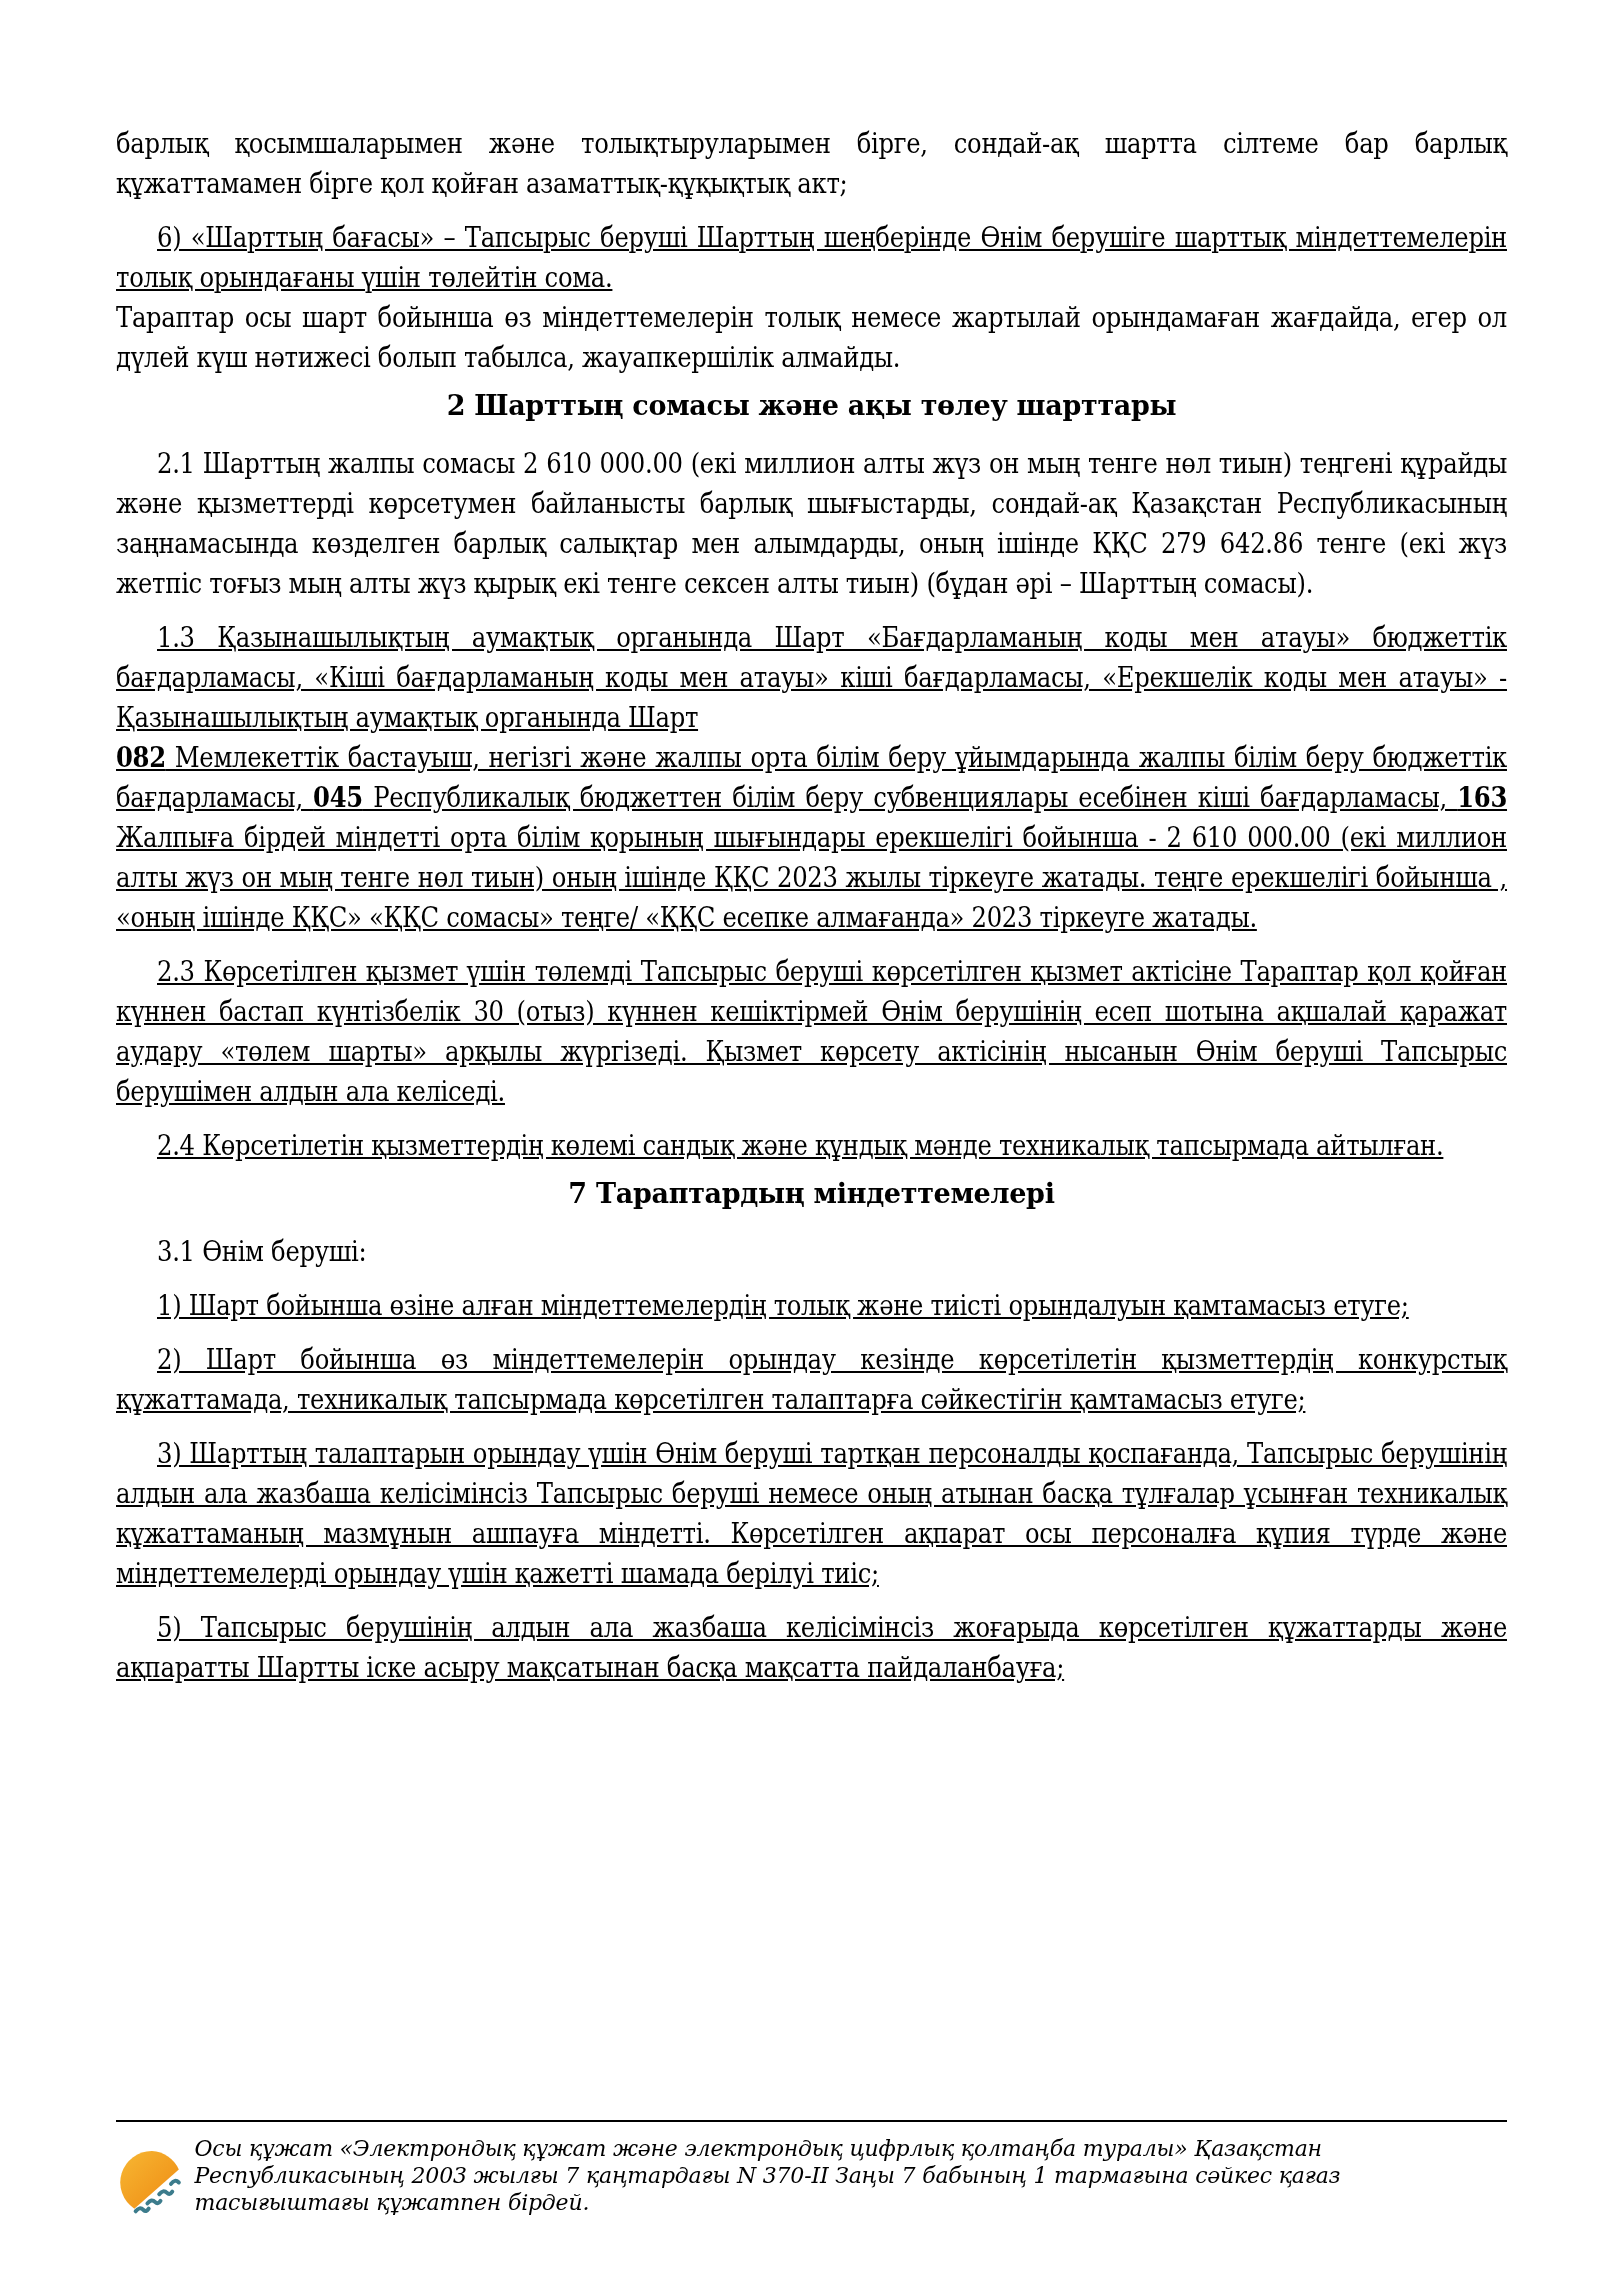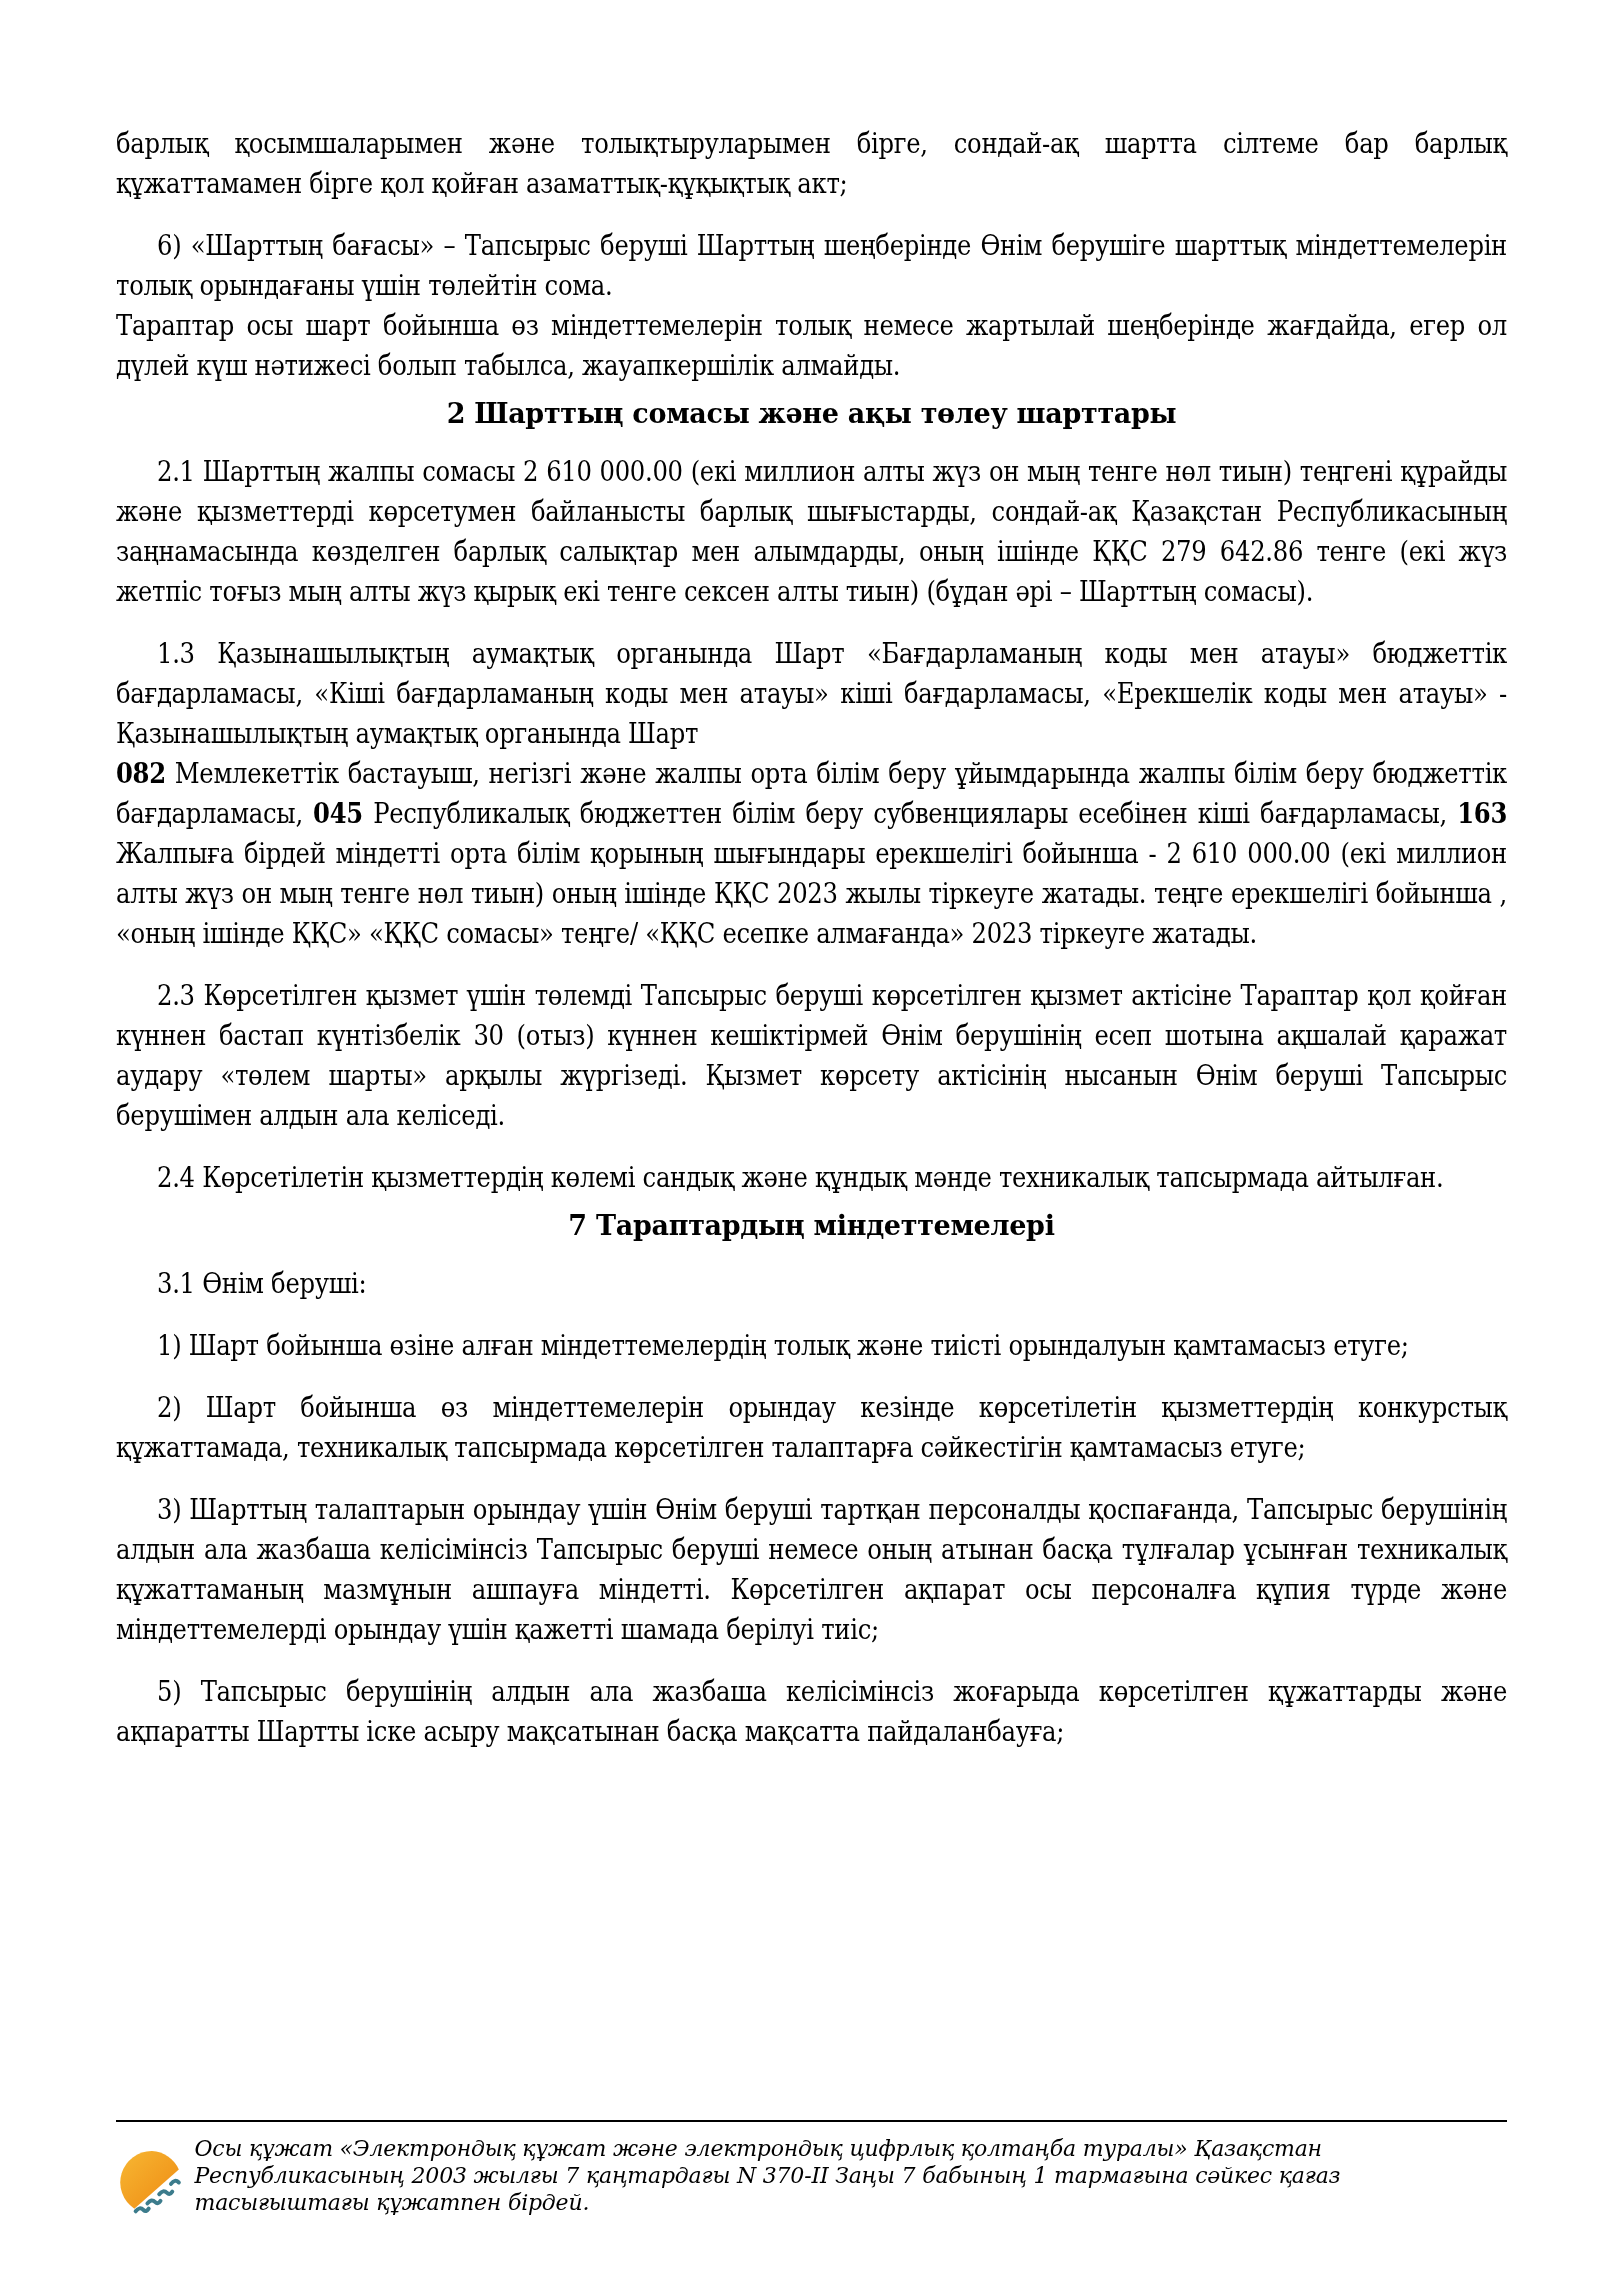--- a/index.html
+++ b/index.html
@@ -24,21 +24,21 @@
   .p {
     font-size: 27px;
     line-height: 40px;
     margin: 0;
     text-align: justify;
     text-align-last: left;
     font-stretch: condensed;
     letter-spacing: -0.3px;
   }
   .indent { text-indent: 41px; }
-  .gap { margin-top: 22px; }
+  .gap { margin-top: 14px; text-decoration: underline; }
   .gap-s { margin-top: 7.9px; }
   .heading {
     font-size: 27px;
     line-height: 40px;
     font-weight: bold;
     text-align: center;
     margin: 7.9px 0 0 0;
     letter-spacing: -0.3px;
   }
   .bold { font-weight: bold; }
@@ -74,21 +74,21 @@
   }
 </style>
 </head>
 <body>
 
 <div class="page">
 
   <p class="p">барлық қосымшаларымен және толықтыруларымен бірге, сондай-ақ шартта сілтеме бар барлық құжаттамамен бірге қол қойған азаматтық-құқықтық акт;</p>
 
   <p class="p indent gap">6) «Шарттың бағасы» – Тапсырыс беруші Шарттың шеңберінде Өнім берушіге шарттық міндеттемелерін толық орындағаны үшін төлейтін сома.</p>
-  <p class="p">Тараптар осы шарт бойынша өз міндеттемелерін толық немесе жартылай шеңберінде жағдайда, егер ол дүлей күш нәтижесі болып табылса, жауапкершілік алмайды.</p>
+  <p class="p">Тараптар осы шарт бойынша өз міндеттемелерін толық немесе жартылай орындамаған жағдайда, егер ол дүлей күш нәтижесі болып табылса, жауапкершілік алмайды.</p>
 
   <h2 class="heading">2 Шарттың сомасы және ақы төлеу шарттары</h2>
 
   <p class="p indent gap-s" style="margin-top:18.3px">2.1 Шарттың жалпы сомасы 2 610 000.00 (екі миллион алты жүз он мың тенге нөл тиын) теңгені құрайды және қызметтерді көрсетумен байланысты барлық шығыстарды, сондай-ақ Қазақстан Республикасының заңнамасында көзделген барлық салықтар мен алымдарды, оның ішінде ҚҚС 279 642.86 тенге (екі жүз жетпіс тоғыз мың алты жүз қырық екі тенге сексен алты тиын) (бұдан әрі – Шарттың сомасы).</p>
 
   <div class="gap">
     <p class="p indent">1.3 Қазынашылықтың аумақтық органында Шарт «Бағдарламаның коды мен атауы» бюджеттік бағдарламасы, «Кіші бағдарламаның коды мен атауы» кіші бағдарламасы, «Ерекшелік коды мен атауы» - Қазынашылықтың аумақтық органында Шарт</p>
     <p class="p"><span class="bold">082</span><span> Мемлекеттік бастауыш, негізгі және жалпы орта білім беру ұйымдарында жалпы білім беру бюджеттік бағдарламасы, </span><span class="bold">045</span><span> Республикалық бюджеттен білім беру субвенциялары есебінен кіші бағдарламасы, </span><span class="bold">163</span><span> Жалпыға бірдей міндетті орта білім қорының шығындары ерекшелігі бойынша - 2 610 000.00 (екі миллион алты жүз он мың тенге нөл тиын) оның ішінде ҚҚС 2023 жылы тіркеуге жатады. теңге ерекшелігі бойынша , «оның ішінде ҚҚС» «ҚҚС сомасы» теңге/ «ҚҚС есепке алмағанда» 2023 тіркеуге жатады.</span></p>
   </div>
 

